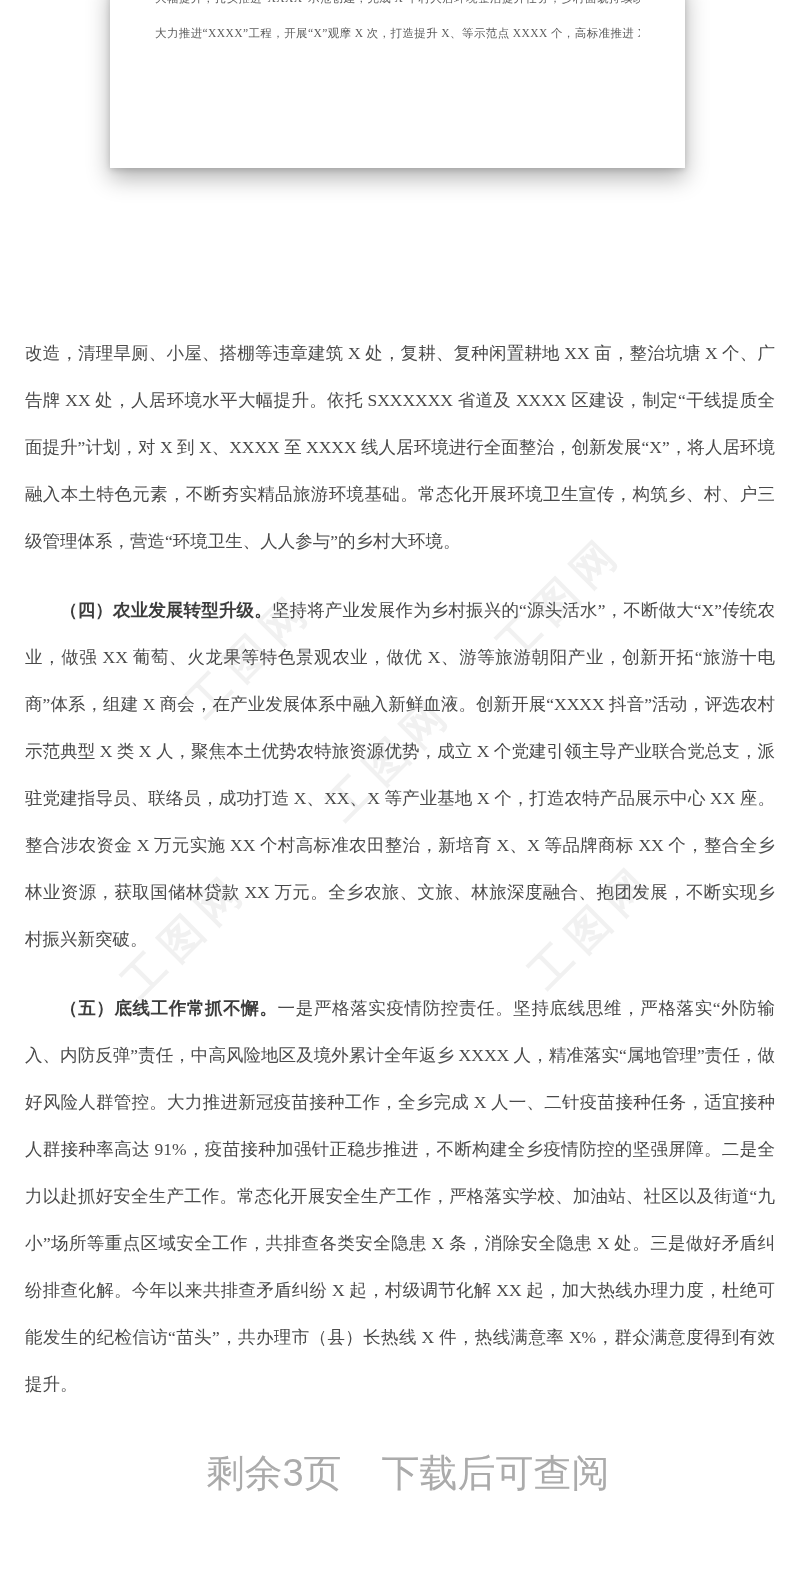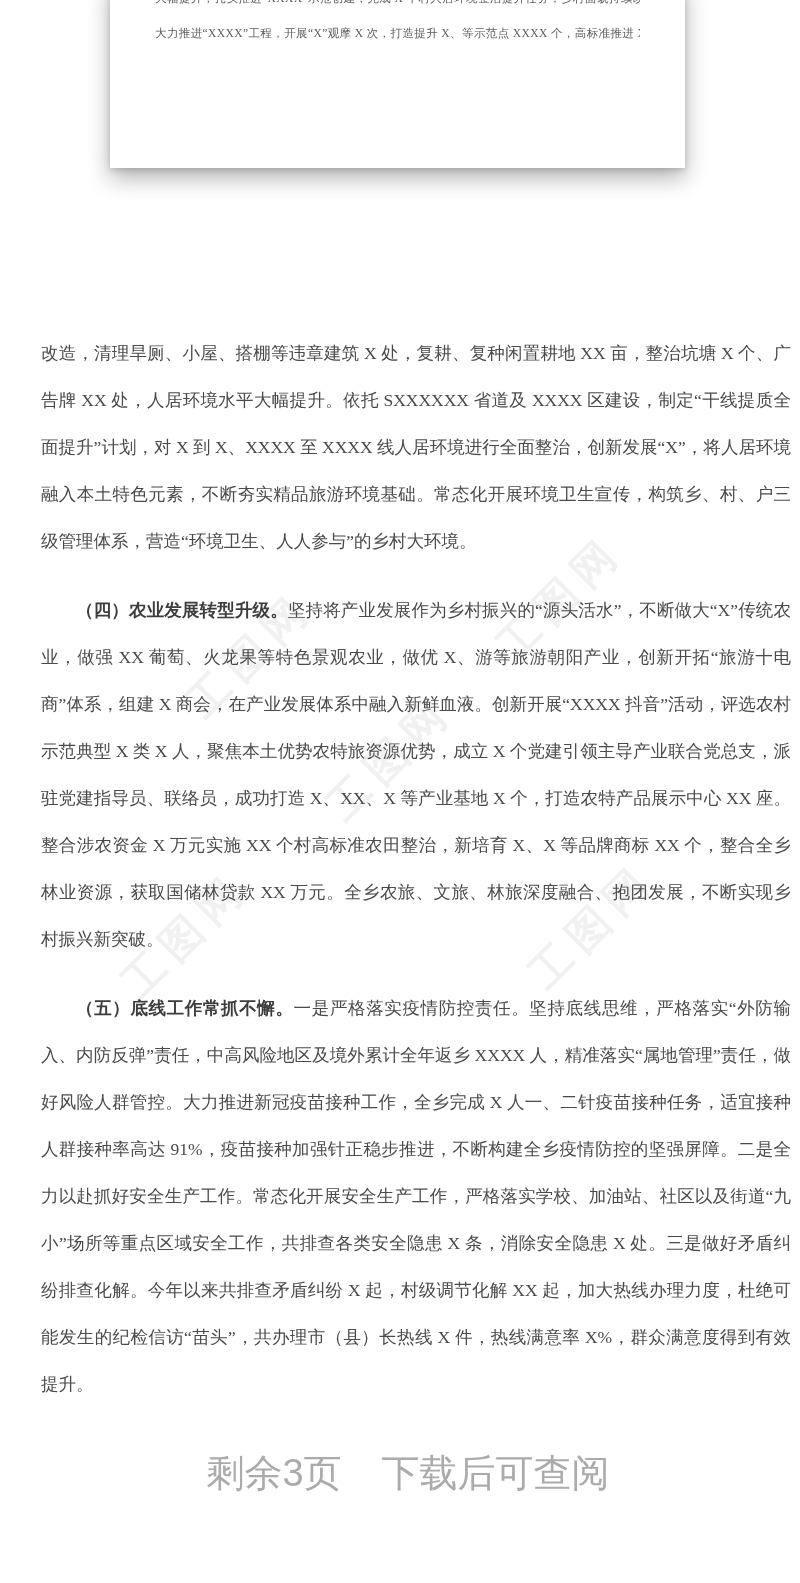--- a/index.html
+++ b/index.html
@@ -29,21 +29,21 @@
     letter-spacing:0.4px;
     white-space:nowrap;
     overflow:hidden;
   }
   .page-card .card-line.clipped{ margin-top:12px; }
   .page-card .card-line.visible-line{ margin-top:22px; }
 
   
   .doc-body{
     position:absolute;
-    left:41px; top:330px;
+    left:25px; top:330px;
     width:750px;
     z-index:1;
   }
   .doc-body p{
     margin:0 0 22px 0;
     font-size:17.5px;
     line-height:47px;
     color:#4a4a4a;
     text-align:justify;
   }

